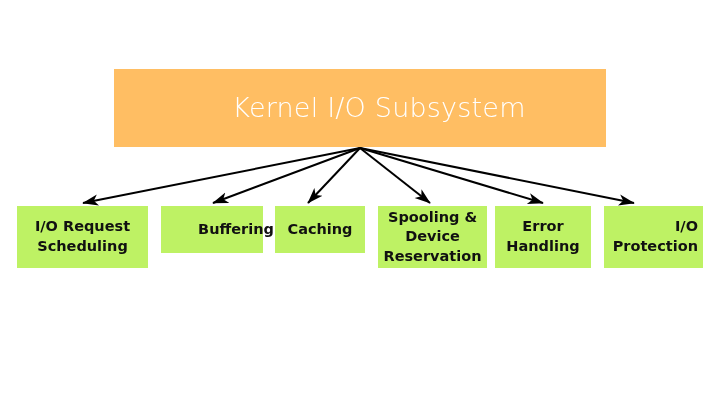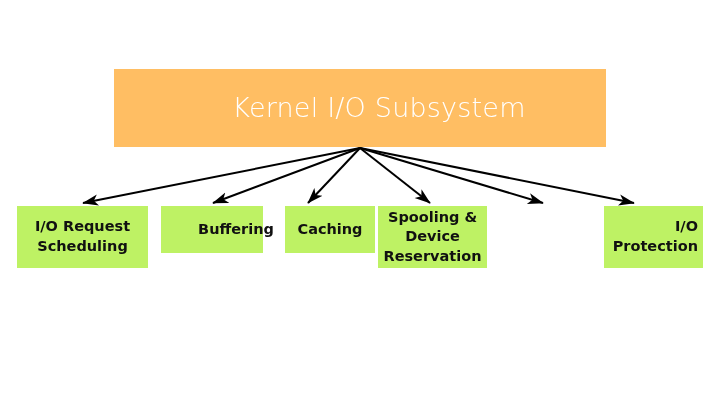--- a/index.html
+++ b/index.html
@@ -48,21 +48,21 @@
   .leaf-node .node-label {
     color: #111111;
     font-size: 14.5px;
     font-weight: bold;
     line-height: 1.35;
     padding: 0 5px;
     font-family: "DejaVu Sans", sans-serif;
   }
   #leaf-0 { left: 17px;  top: 206px; width: 131px; height: 62px; }
   #leaf-1 { left: 161px; top: 206px; width: 102px; height: 47px; padding-left: 48px; }
-  #leaf-2 { left: 275px; top: 206px; width: 90px;  height: 47px; margin-left: 10px; }
+  #leaf-2 { left: 275px; top: 206px; width: 90px;  height: 47px; }
   #leaf-3 { left: 378px; top: 206px; width: 109px; height: 62px; }
   #leaf-4 { left: 495px; top: 206px; width: 96px;  height: 62px; }
   #leaf-5 { left: 604px; top: 206px; width: 99px;  height: 62px; text-align: right; }
   #connectors {
     position: absolute;
     left: 0;
     top: 0;
     width: 720px;
     height: 405px;
     pointer-events: none;
@@ -102,18 +102,21 @@
   </div>
 
   <div class="node leaf-node" id="leaf-2">
     <span class="node-label">Caching</span>
   </div>
 
   <div class="node leaf-node" id="leaf-3">
     <span class="node-label">Spooling &amp; Device Reservation</span>
   </div>
 
+  <div class="node leaf-node" id="leaf-4">
+    <span class="node-label">Error Handling</span>
+  </div>
 
   <div class="node leaf-node" id="leaf-5">
     <span class="node-label">I/O Protection</span>
   </div>
 
 </div>
 
 </body></html>

